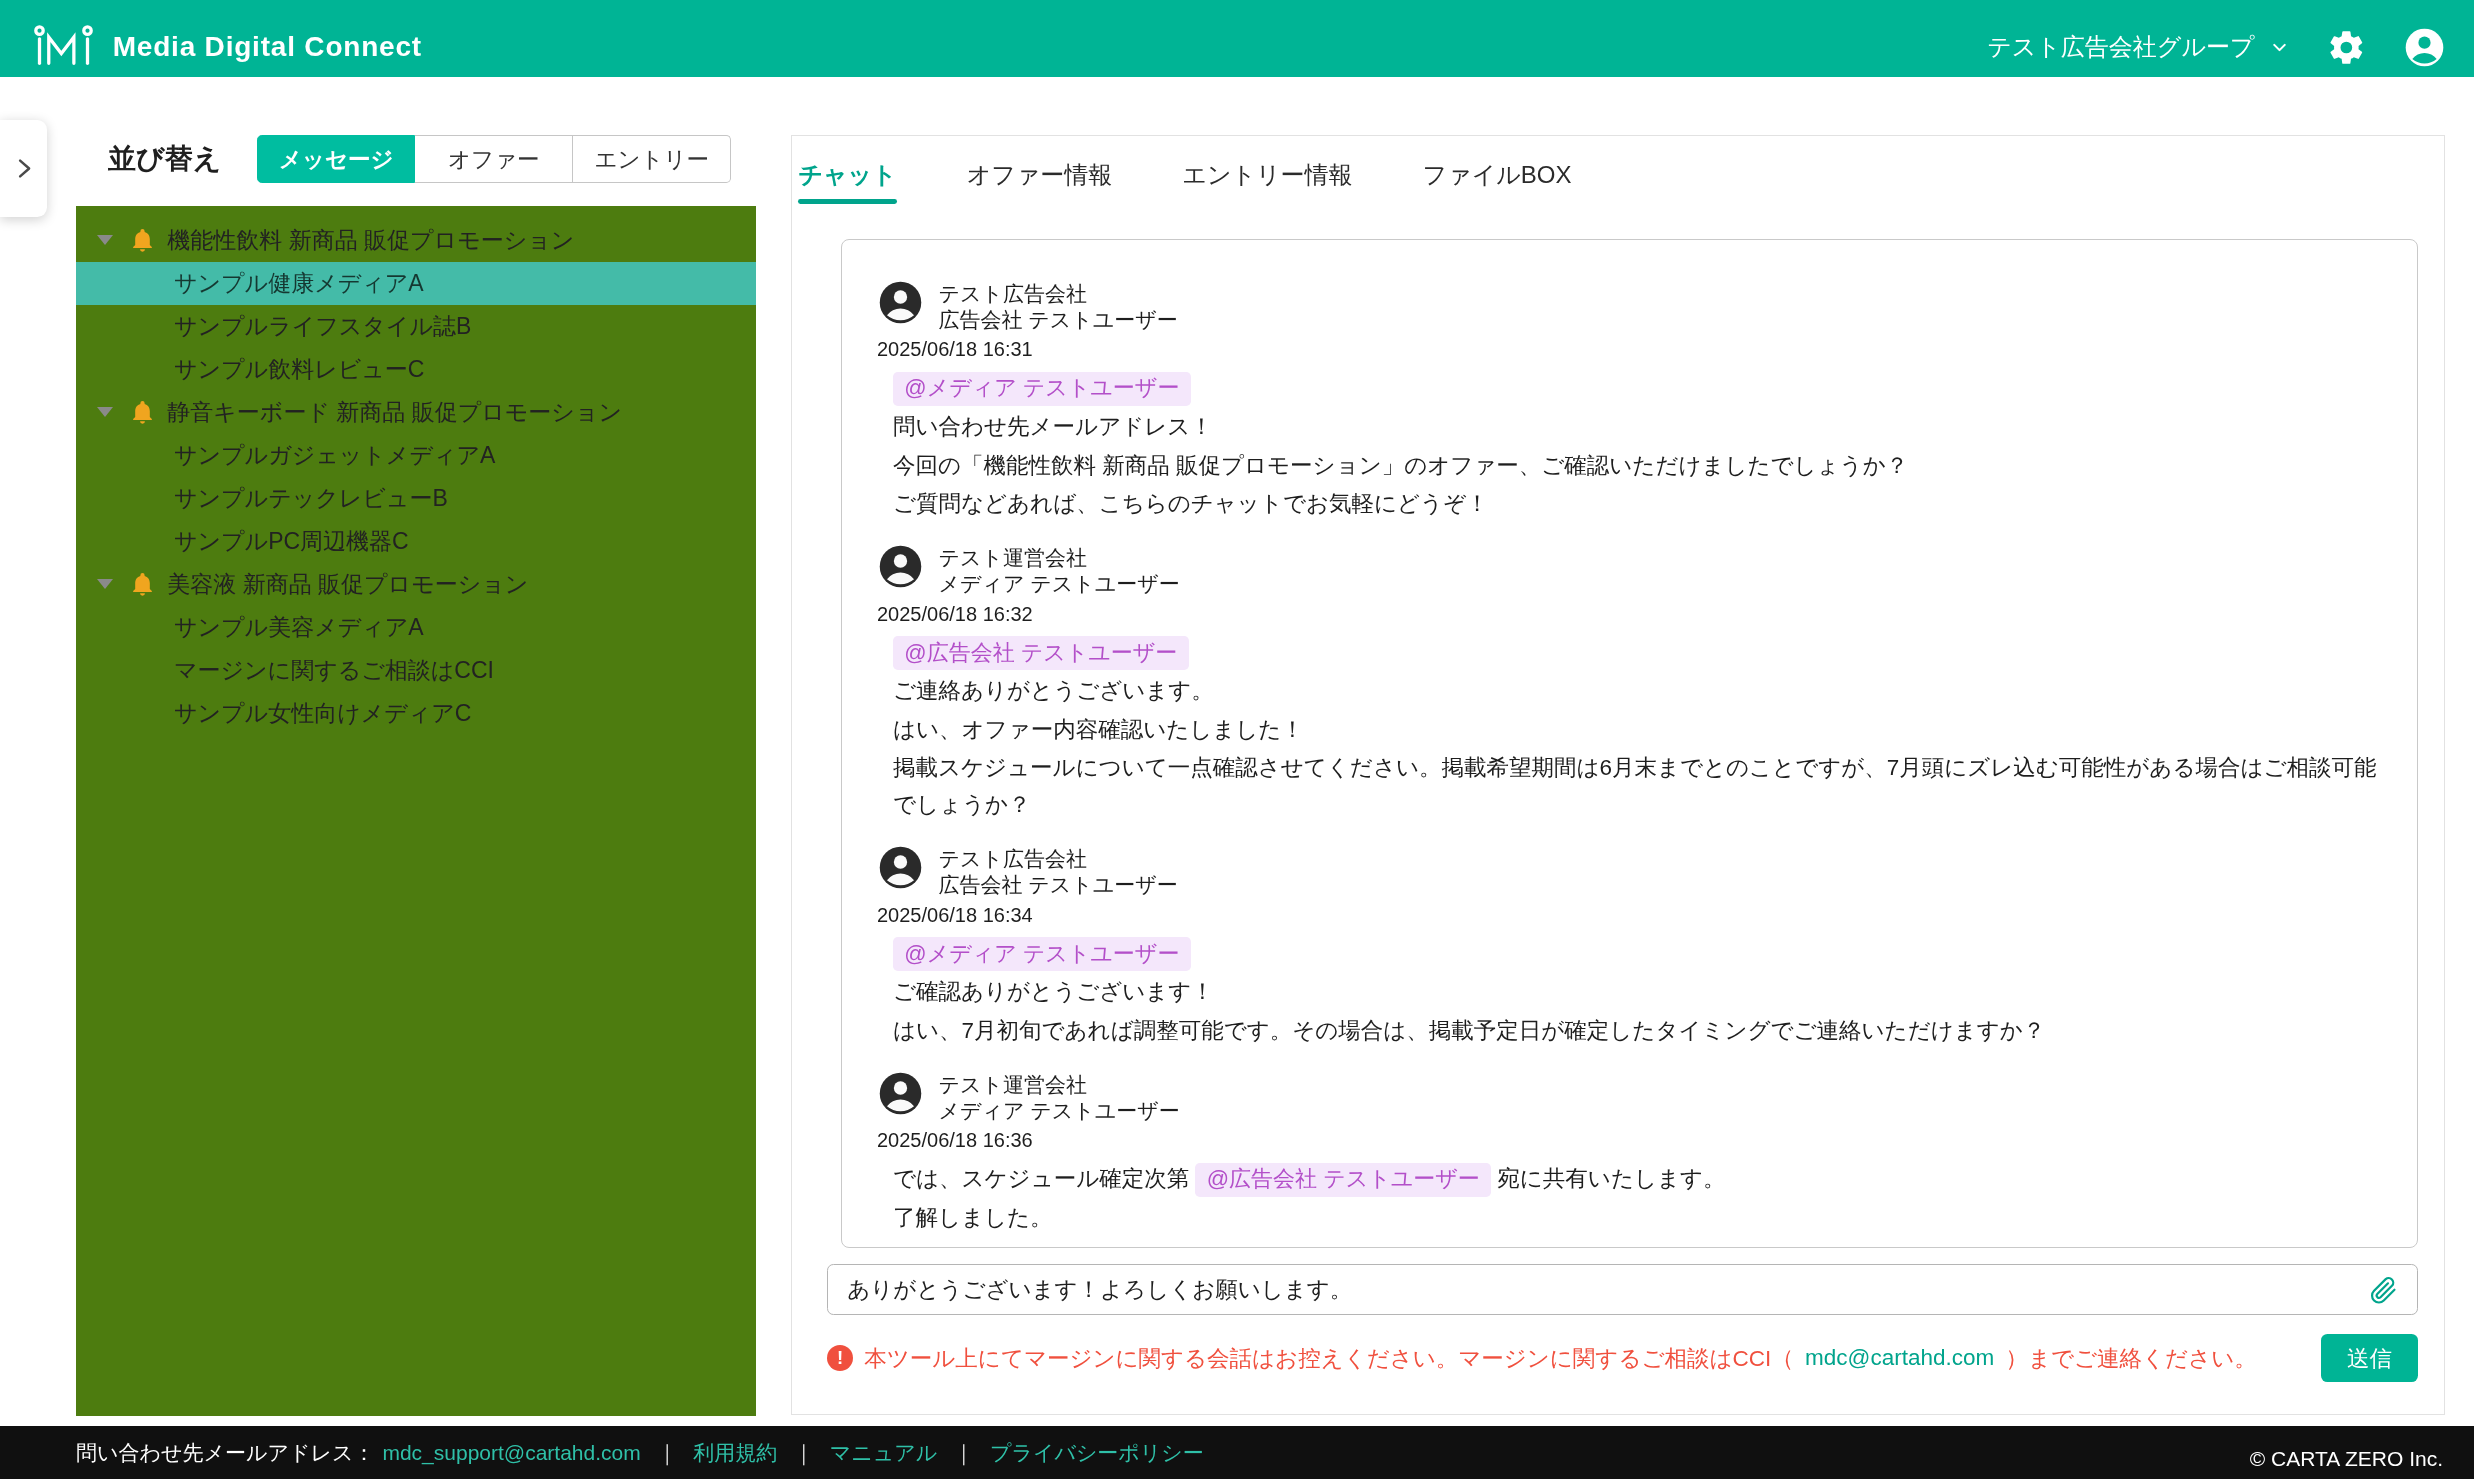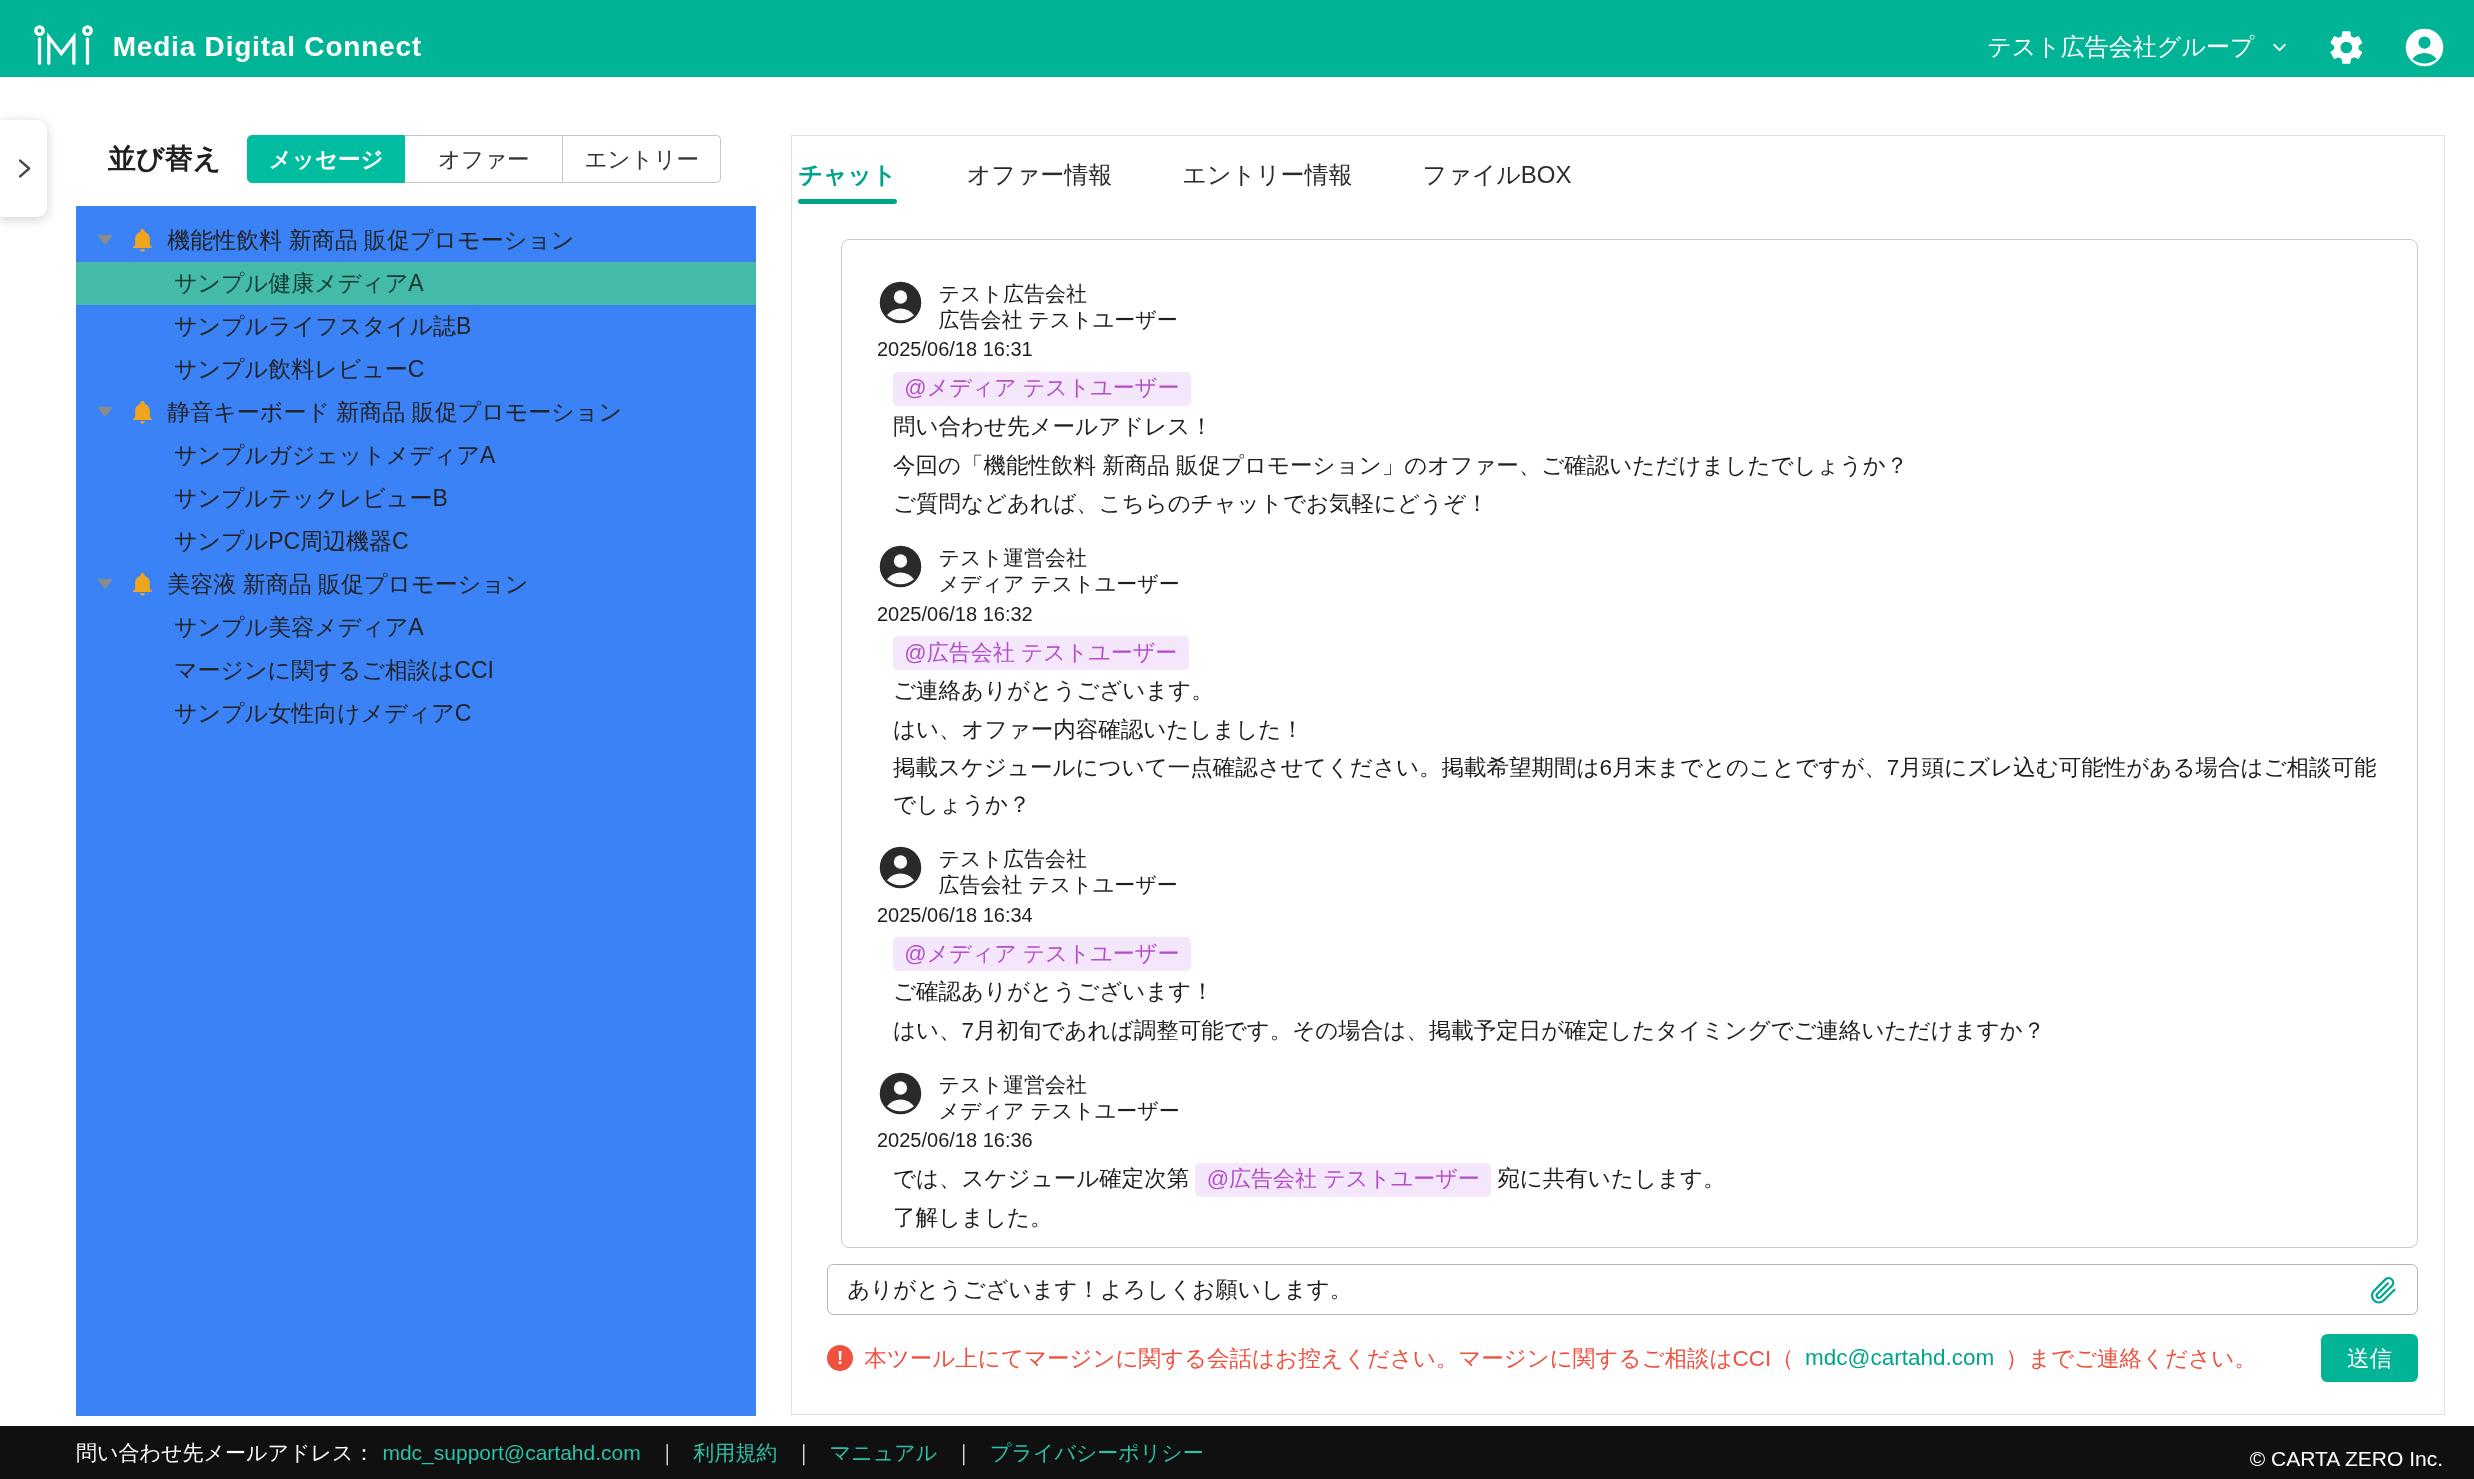--- a/index.html
+++ b/index.html
@@ -33,34 +33,34 @@
     background: #fff; border-radius: 0 9.7px 9.7px 0;
     box-shadow: 0 2.4px 11.3px rgba(0,0,0,.18);
     display: flex; align-items: center; justify-content: center;
     cursor: pointer; z-index: 5;
   }
 
   
   .sidebar { position: absolute; left: 76px; top: 58px; width: 680px; height: 1280px; }
   .controls { display: flex; align-items: center; height: 48px; }
   .sort-label { font-size: 28px; font-weight: bold; color: #1f1f1f; margin-left: 32px; }
-  .seg-tabs { display: flex; margin-left: 26px; }
+  .seg-tabs { display: flex; margin-left: 36px; }
   .seg-tab {
     min-width: 158px; height: 48px; padding: 0 19.3px;
     display: flex; align-items: center; justify-content: center;
     font-size: 22.5px; color: #333; background: #fff;
     border: 0.8px solid #c6c6c6; cursor: pointer;
   }
   .seg-tab + .seg-tab { border-left: none; }
   .seg-tab:first-child { border-radius: 4.8px 0 0 4.8px; }
   .seg-tab:last-child { border-radius: 0 4.8px 4.8px 0; }
   .seg-tab.active { background: #00bda0; border-color: #00bda0; color: #fff; font-weight: bold; }
 
   .tree {
-    margin-top: 22.5px; height: 1210px; background: #3b82f6;
+    margin-top: 22.5px; height: 1210px; background: #4d7c0f;
     padding-top: 13px; overflow: hidden;
   }
   .tree-group, .tree-item {
     height: 43px; display: flex; align-items: center;
     font-size: 23px; color: #222; cursor: pointer; white-space: nowrap;
   }
   .tree-group { padding-left: 21px; }
   .caret {
     width: 0; height: 0; border-left: 8.8px solid transparent; border-right: 8.8px solid transparent;
     border-top: 10.5px solid #8a8a8a; margin-right: 16px; flex: 0 0 auto;

